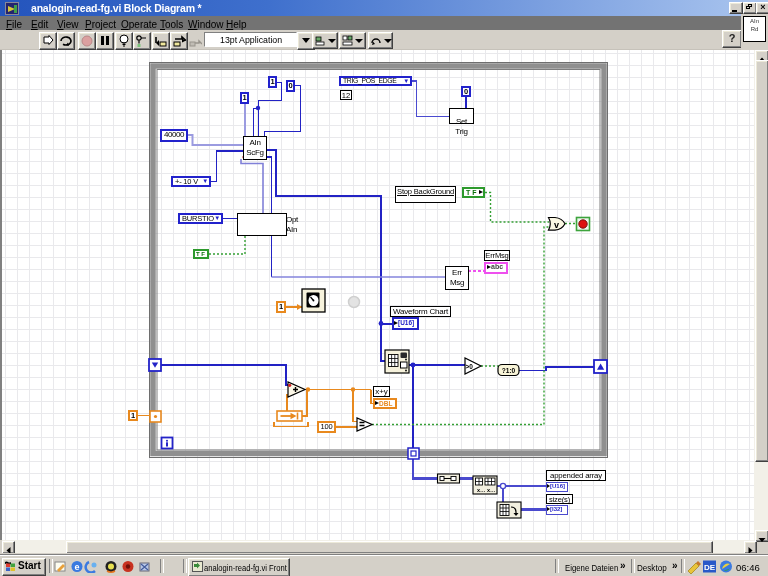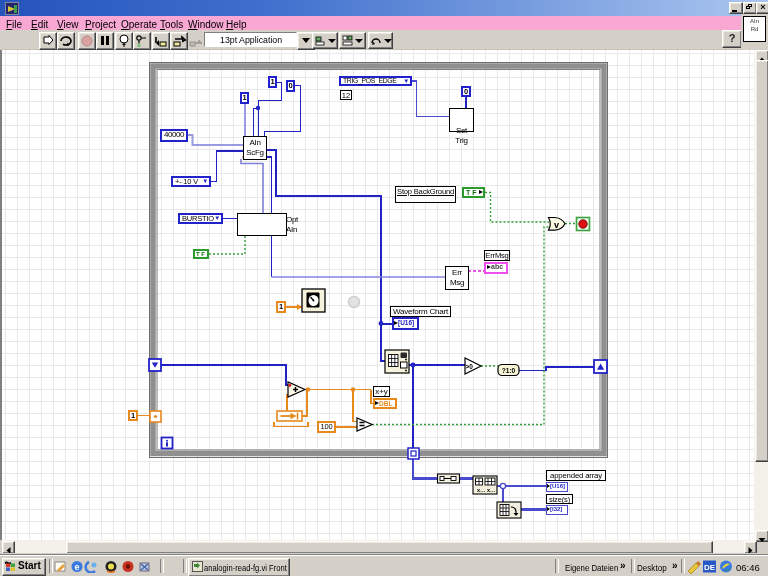--- a/index.html
+++ b/index.html
@@ -13,31 +13,32 @@
   .node{position:absolute;background:#fff;border:1px solid #000;color:#000;text-align:center;}
 </style>
 </head>
 <body>
 
 <div class="abs" id="titlebar" style="left:0;top:0;width:768px;height:16px;background:linear-gradient(90deg,#2454bc 0%,#3f70cd 35%,#82a5e2 75%,#abc6ef 100%);">
   <div class="abs" style="left:5px;top:2px;width:14px;height:13px;background:#24246e;border:1px solid #889;box-sizing:border-box;">
     <div class="abs" style="left:2px;top:3px;width:0;height:0;border-left:7px solid #d8c838;border-top:3.5px solid transparent;border-bottom:3.5px solid transparent;"></div>
     <div class="abs" style="left:8px;top:2px;width:3px;height:8px;background:#3fa04a;"></div>
   </div>
+  <div class="abs" style="left:31px;top:2px;font-size:10.5px;font-weight:bold;color:#fff;letter-spacing:-0.2px;">analogin-read-fg.vi Block Diagram *</div>
   <div class="abs raised" style="left:729px;top:2px;width:12px;height:10px;">
     <div class="abs" style="left:2px;bottom:1px;width:5px;height:2px;background:#000;"></div>
   </div>
   <div class="abs raised" style="left:743px;top:2px;width:12px;height:10px;">
     <div class="abs" style="left:4px;top:1px;width:4px;height:3px;border:1px solid #000;box-sizing:border-box;border-top-width:1.5px;"></div>
     <div class="abs" style="left:2px;top:3px;width:4px;height:3px;border:1px solid #000;box-sizing:border-box;border-top-width:1.5px;background:#d4d0c8;"></div>
   </div>
   <div class="abs raised" style="left:756px;top:2px;width:12px;height:10px;font-size:9px;font-weight:bold;text-align:center;line-height:8px;">×</div>
 </div>
 
-<div class="abs" id="menubar" style="left:0;top:16px;width:741px;height:14px;background:#f9a8d4;font-size:10px;color:#000;">
+<div class="abs" id="menubar" style="left:0;top:16px;width:741px;height:14px;background:#737373;font-size:10px;color:#000;">
   <span class="abs" style="left:6px;top:3px;"><u>F</u>ile</span>
   <span class="abs" style="left:31px;top:3px;"><u>E</u>dit</span>
   <span class="abs" style="left:57px;top:3px;"><u>V</u>iew</span>
   <span class="abs" style="left:85px;top:3px;"><u>P</u>roject</span>
   <span class="abs" style="left:121px;top:3px;"><u>O</u>perate</span>
   <span class="abs" style="left:160px;top:3px;"><u>T</u>ools</span>
   <span class="abs" style="left:188px;top:3px;"><u>W</u>indow</span>
   <span class="abs" style="left:226px;top:3px;"><u>H</u>elp</span>
 </div>
 
@@ -309,21 +310,21 @@
   <div class="lbl" style="left:340px;top:90px;width:12px;height:10px;font-size:7.6px;padding:0;text-align:center;line-height:9px;box-sizing:border-box;">12</div>
   <div class="lbl" style="left:395px;top:186px;width:61px;height:17px;font-size:7.6px;letter-spacing:-0.2px;text-align:center;line-height:9px;box-sizing:border-box;text-decoration:underline;">Stop BackGround</div>
   <div class="lbl" style="left:390px;top:306px;width:61px;height:11px;font-size:8px;letter-spacing:-0.2px;text-align:center;line-height:10px;box-sizing:border-box;">Waveform Chart</div>
   <div class="lbl" style="left:484px;top:250px;width:26px;height:11px;font-size:7.6px;letter-spacing:-0.2px;text-align:center;line-height:10px;box-sizing:border-box;">ErrMsg</div>
   <div class="lbl" style="left:546px;top:470px;width:60px;height:11px;font-size:7.8px;letter-spacing:-0.2px;text-align:center;line-height:10px;box-sizing:border-box;">appended array</div>
   <div class="lbl" style="left:546px;top:494px;width:27px;height:10px;font-size:7.6px;letter-spacing:-0.2px;text-align:center;line-height:9px;box-sizing:border-box;">size(s)</div>
   <div class="lbl" style="left:373px;top:386px;width:17px;height:11px;font-size:8px;text-align:center;line-height:10px;box-sizing:border-box;">x+y</div>
 
   <div class="node" style="left:243px;top:136px;width:24px;height:24px;font-size:8px;line-height:10px;padding-top:1px;box-sizing:border-box;letter-spacing:-0.3px;">AIn<br>ScFg</div>
   <div class="node" style="left:237px;top:213px;width:24px;height:23px;font-size:8px;line-height:10px;padding-top:1px;box-sizing:border-box;letter-spacing:-0.3px;padding-left:48px;">Opt<br>AIn</div>
-  <div class="node" style="left:449px;top:108px;width:25px;height:24px;font-size:8px;line-height:10px;padding-top:17px;box-sizing:border-box;letter-spacing:-0.3px;">Set<br>Trig</div>
+  <div class="node" style="left:449px;top:108px;width:25px;height:16px;font-size:8px;line-height:10px;padding-top:8px;box-sizing:border-box;letter-spacing:-0.3px;">Set<br>Trig</div>
   <div class="node" style="left:445px;top:266px;width:24px;height:24px;font-size:8px;line-height:10px;padding-top:1px;box-sizing:border-box;letter-spacing:-0.3px;">Err<br>Msg</div>
 
   <div class="abs" style="left:462px;top:187px;width:23px;height:11px;background:#fff;border:2px solid #2d9a2d;box-sizing:border-box;">
     <span style="position:absolute;left:2px;top:0px;font-size:7px;font-weight:bold;color:#0a700a;line-height:7px;">T F</span>
     <span style="position:absolute;right:0px;top:1px;width:0;height:0;border-left:4px solid #000;border-top:2.5px solid transparent;border-bottom:2.5px solid transparent;"></span>
   </div>
   <div class="abs" style="left:193px;top:249px;width:16px;height:10px;background:#fff;border:2px solid #2d9a2d;box-sizing:border-box;">
     <span style="position:absolute;left:1px;top:0px;font-size:6px;font-weight:bold;color:#0a700a;line-height:6px;">T F</span>
   </div>
 

